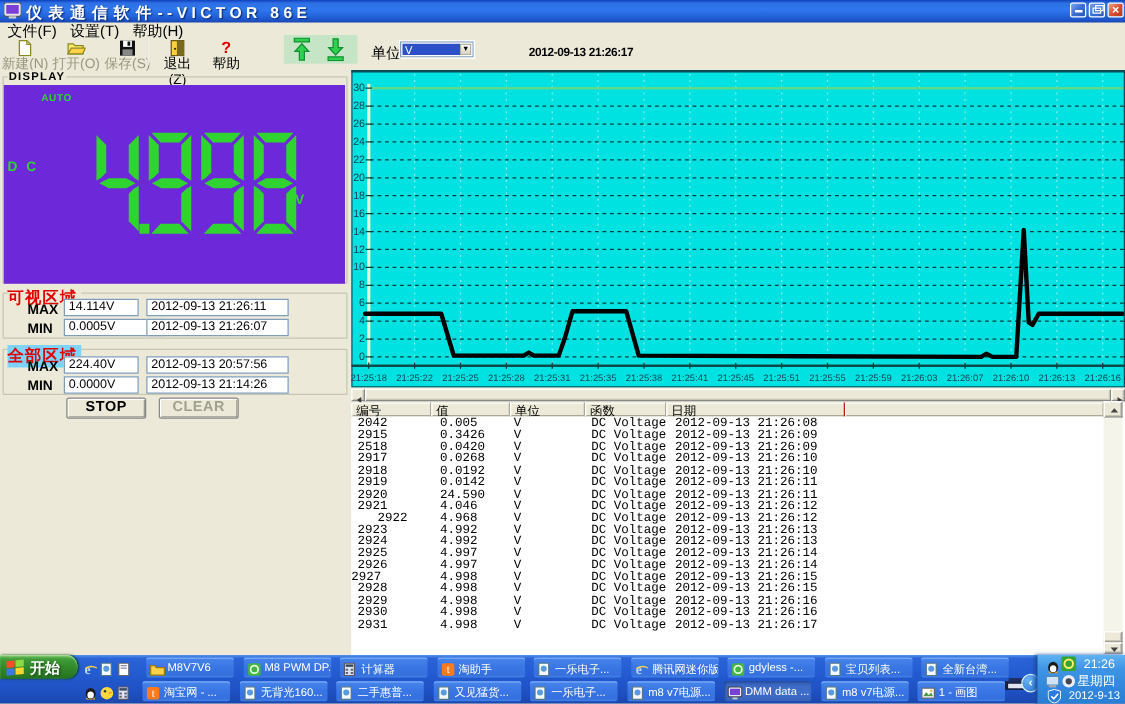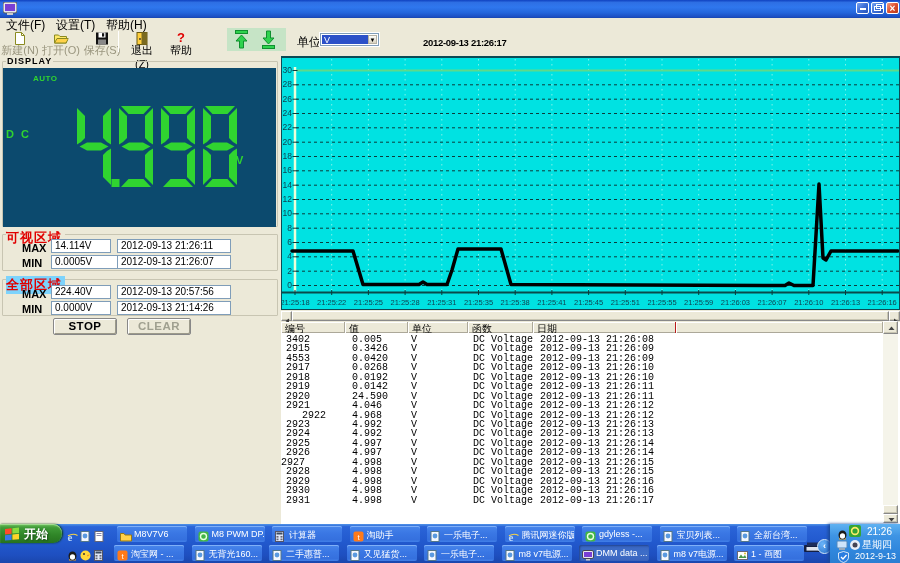--- a/index.html
+++ b/index.html
@@ -22,21 +22,21 @@
 #greenpanel{left:227px;top:0px;width:59px;height:23px;background:#C6E4C6}
 #lbl-unit{left:297px;top:6px;font-size:12px;color:#000}
 #combo{left:320px;top:5px;width:59px;height:13px;background:#fff;border:1px solid #7F9DB9;outline:1px solid #fff}
 #combo-sel{left:1px;top:1px;right:10px;bottom:1px;background:#2B50C8;color:#fff;font-size:9px;padding-left:2px;line-height:10px}
 #combo-btn{right:1px;top:1px;width:9px;bottom:1px;background:linear-gradient(180deg,#fdfdfa,#d8d2bf);border:1px solid #b5b2a4;font-size:6px;line-height:9px;text-align:center;color:#000}
 #stamp{left:423px;top:9px;font-size:9.5px;font-weight:bold;color:#000;letter-spacing:-0.3px}
 
 .grpbx{border:1px solid #C8C5B2;border-radius:1px}
 #g-disp{left:2px;top:61px;width:276px;height:166px}
 #lbl-disp{left:6px;top:56px;font-size:9px;font-weight:bold;color:#000;background:#ECE9D8;padding:0 1px;letter-spacing:1px}
-#lcd{left:3px;top:68px;width:273px;height:159px;background:#0c4a6e}
+#lcd{left:3px;top:68px;width:273px;height:159px;background:#6d28d9}
 #lcd-auto{left:30px;top:6px;color:#30d430;font-size:8px;font-weight:bold;letter-spacing:0.5px}
 #lcd-dc{left:3px;top:60px;color:#30d430;font-size:11px;font-weight:bold;letter-spacing:2px}
 #lcd-v{left:233px;top:86px;color:#30d430;font-size:11px;font-weight:bold}
 .sechdr{font-size:13px;font-weight:bold;color:#E00000;letter-spacing:1px}
 .rowlbl{font-size:11px;font-weight:bold;color:#000}
 .fld{background:#fff;border:1px solid #7F9DB9;font-size:10px;color:#000;padding:0px 0 0 3px;font-family:"Liberation Sans",sans-serif}
 .btn{background:#ECE9D8;border:1px solid #888;border-radius:2px;box-shadow:inset 1px 1px 0 #fff, inset -1px -1px 0 #9c9a8a;text-align:center;font-weight:bold;font-size:11.5px;letter-spacing:0.5px}
 
 #hscroll{left:281px;top:311px;width:619px;height:10px;background:#ECE9D8}
 
@@ -50,20 +50,21 @@
 #tray{left:830px;top:0;width:70px;height:39px;background:linear-gradient(180deg,#5FB2F2 0%,#3E94E4 30%,#2F86DC 70%,#2A7ED2 100%);box-shadow:-2px 0 3px #1a4a9a;color:#fff}
 .trayt{font-size:10px;color:#fff}
 </style></head>
 <body>
 <div class="abs" id="titlebar">
   <svg class="abs" id="title-ic" viewBox="0 0 14 13">
       <rect x="0" y="0" width="14" height="11" rx="2" fill="#e8e8f0" stroke="#555"></rect>
       <rect x="2" y="2" width="10" height="7" fill="#7a3fd4"></rect>
       <rect x="4" y="11" width="6" height="2" fill="#ccc"></rect>
     </svg>
+  <div class="abs" id="title-tx"><span style="letter-spacing:5px">仪表通信软件</span><span style="letter-spacing:3.5px">--VICTOR 86E</span></div>
   <div class="abs capbtn" id="btn-min">
       <span style="position:absolute;left:3px;top:5px;width:6px;height:2px;background:#fff"></span>
     </div>
   <div class="abs capbtn" id="btn-max">
       <span style="position:absolute;left:2px;top:3px;width:7px;height:5px;border:1px solid #fff"></span>
       <span style="position:absolute;left:4px;top:1px;width:7px;height:5px;border:1px solid #fff"></span>
     </div>
   <div class="abs capbtn" id="btn-cls" style="font-weight:bold;font-size:10px;line-height:11px">×</div>
 </div>
 <div class="abs" id="menubar">
@@ -298,23 +299,23 @@
   </div>
 <div class="abs" id="dtable">
     <div class="abs" style="left:0;top:0;width:602px;height:11px;background:#ECE9D8;border-bottom:1px solid #ACA899">
       <div class="abs" style="left:0px;top:0;width:64px;height:11px;border-right:1px solid #ACA899;box-shadow:inset 1px 1px 0 #fff;font-size:10px;font-family:'Liberation Sans',sans-serif;padding-left:4px;overflow:hidden">编号</div>
       <div class="abs" style="left:64px;top:0;width:63px;height:11px;border-right:1px solid #ACA899;box-shadow:inset 1px 1px 0 #fff;font-size:10px;font-family:'Liberation Sans',sans-serif;padding-left:4px;overflow:hidden">值</div>
       <div class="abs" style="left:127px;top:0;width:60px;height:11px;border-right:1px solid #ACA899;box-shadow:inset 1px 1px 0 #fff;font-size:10px;font-family:'Liberation Sans',sans-serif;padding-left:4px;overflow:hidden">单位</div>
       <div class="abs" style="left:187px;top:0;width:65px;height:11px;border-right:1px solid #ACA899;box-shadow:inset 1px 1px 0 #fff;font-size:10px;font-family:'Liberation Sans',sans-serif;padding-left:4px;overflow:hidden">函数</div>
       <div class="abs" style="left:252px;top:0;width:143px;height:11px;border-right:1px solid #b91c1c;box-shadow:inset 1px 1px 0 #fff;font-size:10px;font-family:'Liberation Sans',sans-serif;padding-left:4px;overflow:hidden">日期</div>
       <div class="abs" style="left:395px;top:0;width:207px;height:11px;border-right:1px solid #ACA899;box-shadow:inset 1px 1px 0 #fff;font-size:10px;font-family:'Liberation Sans',sans-serif;padding-left:4px;overflow:hidden"></div>
     </div>
-<div class="abs" style="left:0;top:12.0px;height:9.4px;width:602px;white-space:pre"><span class="abs" style="left:5px">3402</span><span class="abs" style="left:71px">0.005</span><span class="abs" style="left:130px">V</span><span class="abs" style="left:192px">DC Voltage</span><span class="abs" style="left:259px">2012-09-13 21:26:08</span></div>
+<div class="abs" style="left:0;top:12.0px;height:9.4px;width:602px;white-space:pre"><span class="abs" style="left:5px">2042</span><span class="abs" style="left:71px">0.005</span><span class="abs" style="left:130px">V</span><span class="abs" style="left:192px">DC Voltage</span><span class="abs" style="left:259px">2012-09-13 21:26:08</span></div>
 <div class="abs" style="left:0;top:21.4px;height:9.4px;width:602px;white-space:pre"><span class="abs" style="left:5px">2915</span><span class="abs" style="left:71px">0.3426</span><span class="abs" style="left:130px">V</span><span class="abs" style="left:192px">DC Voltage</span><span class="abs" style="left:259px">2012-09-13 21:26:09</span></div>
-<div class="abs" style="left:0;top:30.9px;height:9.4px;width:602px;white-space:pre"><span class="abs" style="left:5px">4553</span><span class="abs" style="left:71px">0.0420</span><span class="abs" style="left:130px">V</span><span class="abs" style="left:192px">DC Voltage</span><span class="abs" style="left:259px">2012-09-13 21:26:09</span></div>
+<div class="abs" style="left:0;top:30.9px;height:9.4px;width:602px;white-space:pre"><span class="abs" style="left:5px">2518</span><span class="abs" style="left:71px">0.0420</span><span class="abs" style="left:130px">V</span><span class="abs" style="left:192px">DC Voltage</span><span class="abs" style="left:259px">2012-09-13 21:26:09</span></div>
 <div class="abs" style="left:0;top:40.3px;height:9.4px;width:602px;white-space:pre"><span class="abs" style="left:5px">2917</span><span class="abs" style="left:71px">0.0268</span><span class="abs" style="left:130px">V</span><span class="abs" style="left:192px">DC Voltage</span><span class="abs" style="left:259px">2012-09-13 21:26:10</span></div>
 <div class="abs" style="left:0;top:49.8px;height:9.4px;width:602px;white-space:pre"><span class="abs" style="left:5px">2918</span><span class="abs" style="left:71px">0.0192</span><span class="abs" style="left:130px">V</span><span class="abs" style="left:192px">DC Voltage</span><span class="abs" style="left:259px">2012-09-13 21:26:10</span></div>
 <div class="abs" style="left:0;top:59.2px;height:9.4px;width:602px;white-space:pre"><span class="abs" style="left:5px">2919</span><span class="abs" style="left:71px">0.0142</span><span class="abs" style="left:130px">V</span><span class="abs" style="left:192px">DC Voltage</span><span class="abs" style="left:259px">2012-09-13 21:26:11</span></div>
 <div class="abs" style="left:0;top:68.6px;height:9.4px;width:602px;white-space:pre"><span class="abs" style="left:5px">2920</span><span class="abs" style="left:71px">24.590</span><span class="abs" style="left:130px">V</span><span class="abs" style="left:192px">DC Voltage</span><span class="abs" style="left:259px">2012-09-13 21:26:11</span></div>
 <div class="abs" style="left:0;top:78.1px;height:9.4px;width:602px;white-space:pre"><span class="abs" style="left:5px">2921</span><span class="abs" style="left:71px">4.046</span><span class="abs" style="left:130px">V</span><span class="abs" style="left:192px">DC Voltage</span><span class="abs" style="left:259px">2012-09-13 21:26:12</span></div>
 <div class="abs" style="left:0;top:87.5px;height:9.4px;width:602px;white-space:pre"><span class="abs" style="left:21px">2922</span><span class="abs" style="left:71px">4.968</span><span class="abs" style="left:130px">V</span><span class="abs" style="left:192px">DC Voltage</span><span class="abs" style="left:259px">2012-09-13 21:26:12</span></div>
 <div class="abs" style="left:0;top:97.0px;height:9.4px;width:602px;white-space:pre"><span class="abs" style="left:5px">2923</span><span class="abs" style="left:71px">4.992</span><span class="abs" style="left:130px">V</span><span class="abs" style="left:192px">DC Voltage</span><span class="abs" style="left:259px">2012-09-13 21:26:13</span></div>
 <div class="abs" style="left:0;top:106.4px;height:9.4px;width:602px;white-space:pre"><span class="abs" style="left:5px">2924</span><span class="abs" style="left:71px">4.992</span><span class="abs" style="left:130px">V</span><span class="abs" style="left:192px">DC Voltage</span><span class="abs" style="left:259px">2012-09-13 21:26:13</span></div>
 <div class="abs" style="left:0;top:115.8px;height:9.4px;width:602px;white-space:pre"><span class="abs" style="left:5px">2925</span><span class="abs" style="left:71px">4.997</span><span class="abs" style="left:130px">V</span><span class="abs" style="left:192px">DC Voltage</span><span class="abs" style="left:259px">2012-09-13 21:26:14</span></div>
 <div class="abs" style="left:0;top:125.3px;height:9.4px;width:602px;white-space:pre"><span class="abs" style="left:5px">2926</span><span class="abs" style="left:71px">4.997</span><span class="abs" style="left:130px">V</span><span class="abs" style="left:192px">DC Voltage</span><span class="abs" style="left:259px">2012-09-13 21:26:14</span></div>

